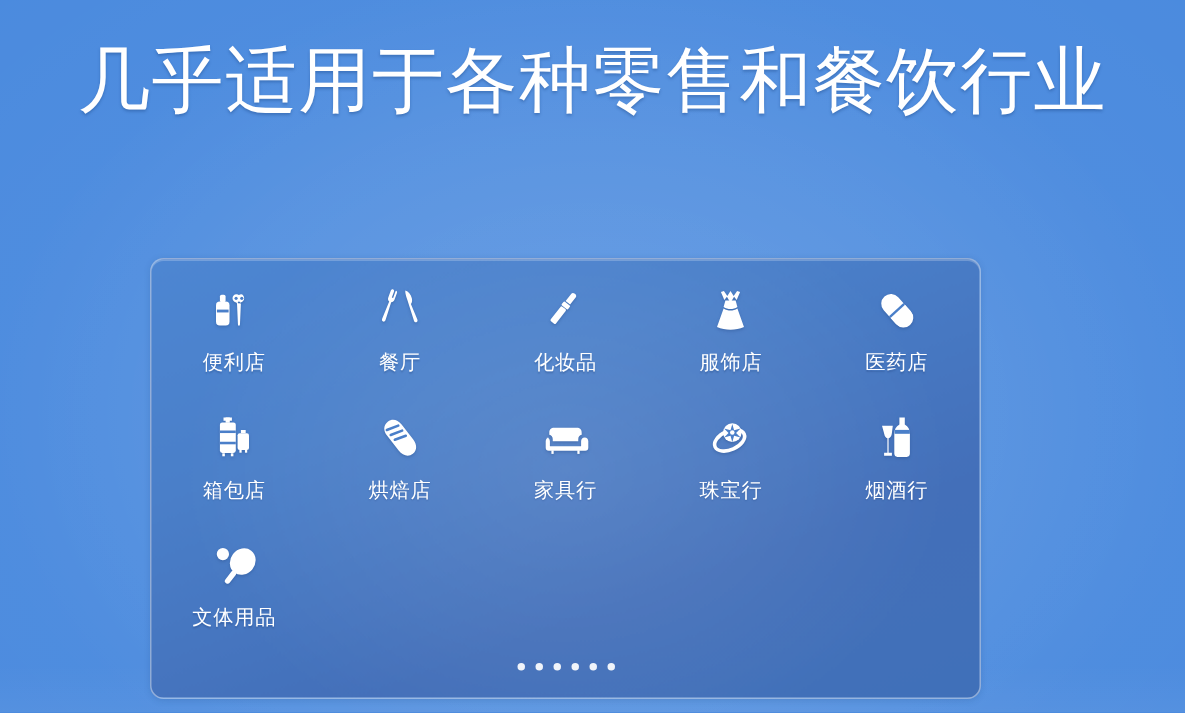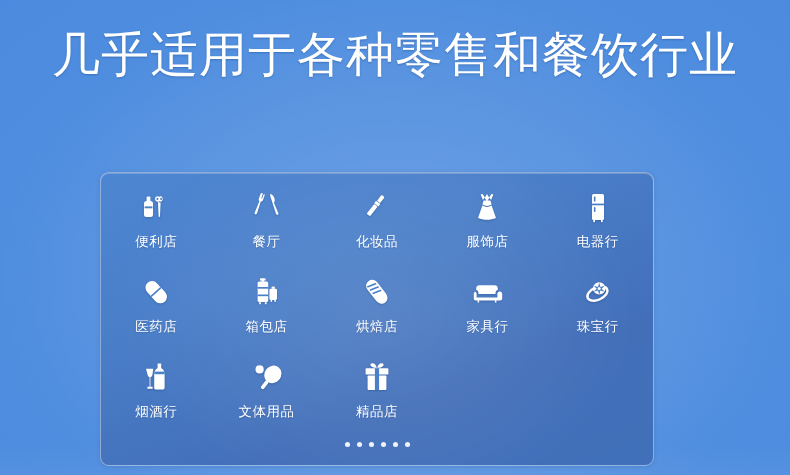--- a/index.html
+++ b/index.html
@@ -167,33 +167,20 @@
       <span class="ico">
         <svg width="34" height="34" viewBox="0 0 34 34" fill="#fff">
           <path d="M10.6 4.6l2.3 5.4 1.7-2.2 2.4 4 2.4-4 1.7 2.2 2.3-5.4-2-.6-2.3 3.4-2.1-3.4-2.1 3.4L12.6 4z"></path>
           <path d="M13.6 10.4h6.8l1.2 4.2c-1.4.9-3 1.4-4.6 1.4s-3.2-.5-4.6-1.4z"></path>
           <path d="M12.4 15.6c1.4.9 3 1.4 4.6 1.4s3.2-.5 4.6-1.4l4.4 12.4c-2.8 1.2-5.9 1.8-9 1.8s-6.2-.6-9-1.8z"></path>
         </svg>
       </span>
       <span class="lbl">服饰店</span>
     </div>
 
-    <div class="cell">
-      <span class="ico">
-        <svg width="34" height="34" viewBox="0 0 34 34" fill="#fff">
-          <rect x="11" y="4" width="12" height="26" rx="1.6"></rect>
-          <rect x="11" y="13.6" width="12" height="1.7" fill="#4a7fc9"></rect>
-          <rect x="12.9" y="6.6" width="1.6" height="5" rx="0.7" fill="#4a7fc9"></rect>
-          <rect x="12.9" y="17" width="1.6" height="5" rx="0.7" fill="#4a7fc9"></rect>
-          <rect x="12.3" y="30" width="1.7" height="2.1"></rect>
-          <rect x="20" y="30" width="1.7" height="2.1"></rect>
-        </svg>
-      </span>
-      <span class="lbl">电器行</span>
-    </div>
 
     <div class="cell">
       <span class="ico">
         <svg width="34" height="34" viewBox="0 0 34 34" fill="#fff">
           <g transform="rotate(-42 17 17)">
             <rect x="10.5" y="4.5" width="13" height="25" rx="6.5"></rect>
             <path d="M10.5 17h13v6.5a6.5 6.5 0 0 1-6.5 6.5 6.5 6.5 0 0 1-6.5-6.5z" fill="#fff"></path>
             <rect x="10.5" y="16.2" width="13" height="1.6" fill="#4a7fc9"></rect>
           </g>
         </svg>
@@ -274,32 +261,20 @@
           <g transform="rotate(38 20 18)">
             <ellipse cx="20" cy="13.4" rx="8.2" ry="9.2"></ellipse>
             <rect x="18.2" y="21.6" width="3.6" height="10" rx="1.7"></rect>
           </g>
         </svg>
       </span>
       <span class="lbl">文体用品</span>
     </div>
 
 
-    <div class="cell">
-      <span class="ico">
-        <svg width="34" height="34" viewBox="0 0 34 34" fill="#fff">
-          <path d="M12.4 3.2c2.2 0 3.8 2 4.4 4.6-2.8.2-5.2-.8-6.2-2.4-.5-.9-.1-2.2 1.8-2.2z"></path>
-          <path d="M21.6 3.2c-2.2 0-3.8 2-4.4 4.6 2.8.2 5.2-.8 6.2-2.4.5-.9.1-2.2-1.8-2.2z"></path>
-          <rect x="5.6" y="8.2" width="22.8" height="6.4" rx="0.9"></rect>
-          <rect x="7.6" y="15.4" width="18.8" height="14.6" rx="0.9"></rect>
-          <rect x="14.9" y="8.2" width="4.2" height="21.8" fill="#4a7fc9"></rect>
-        </svg>
-      </span>
-      <span class="lbl">精品店</span>
-    </div>
 
   </div>
 
   <div class="dots">
     <span class="dot"></span>
     <span class="dot"></span>
     <span class="dot"></span>
     <span class="dot"></span>
     <span class="dot"></span>
     <span class="dot"></span>

